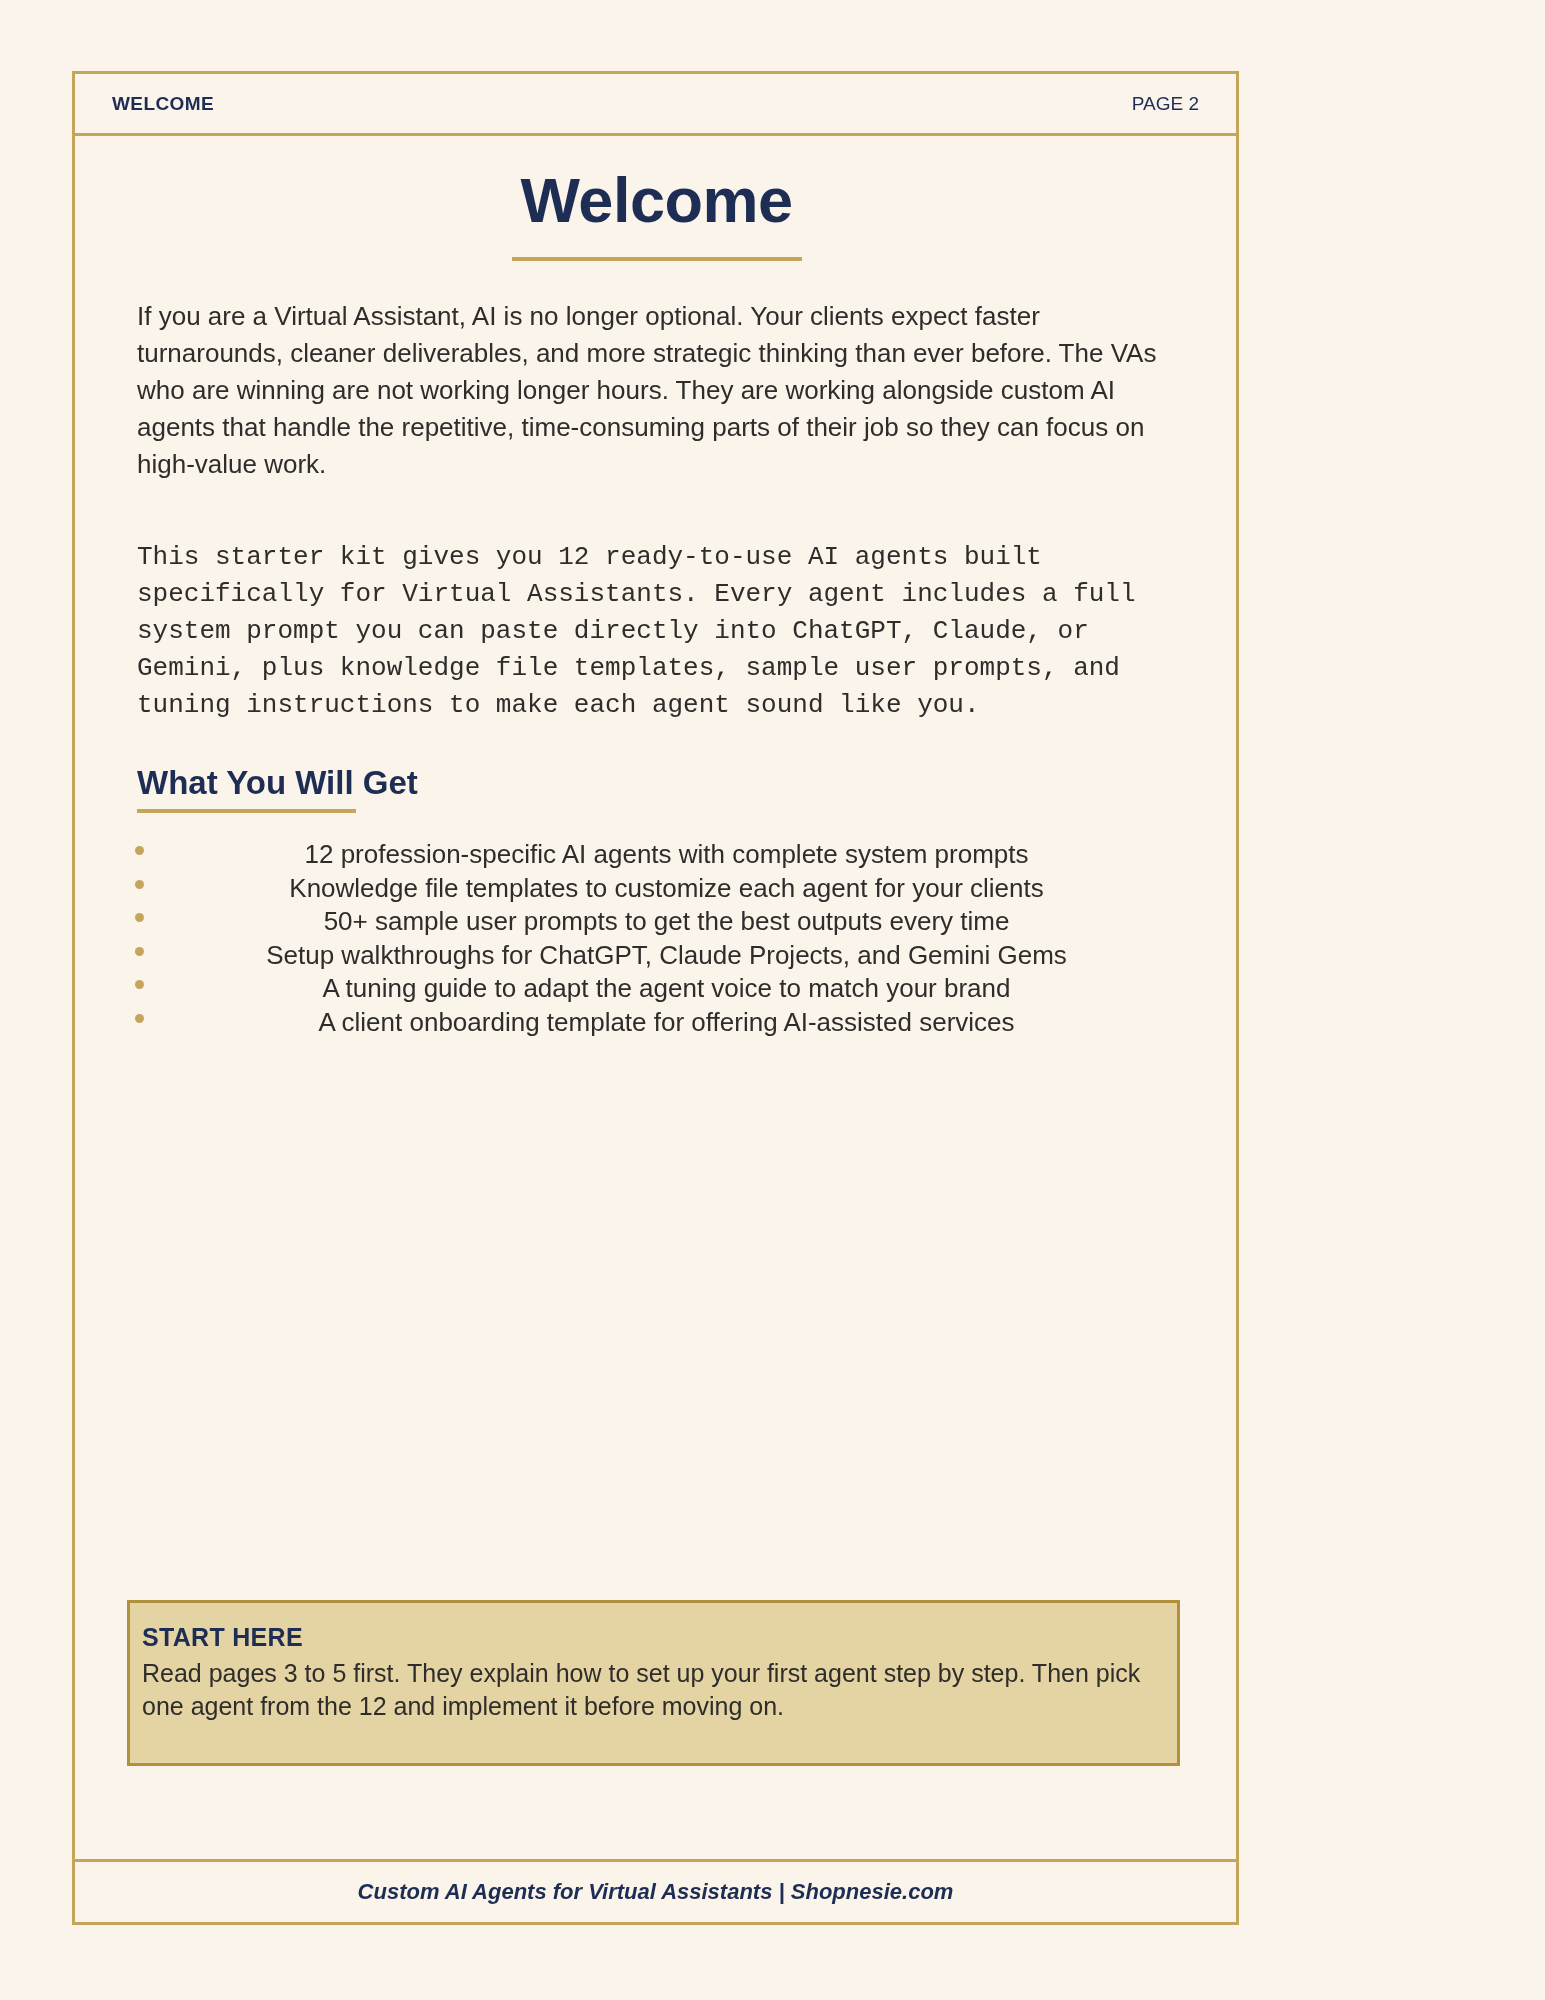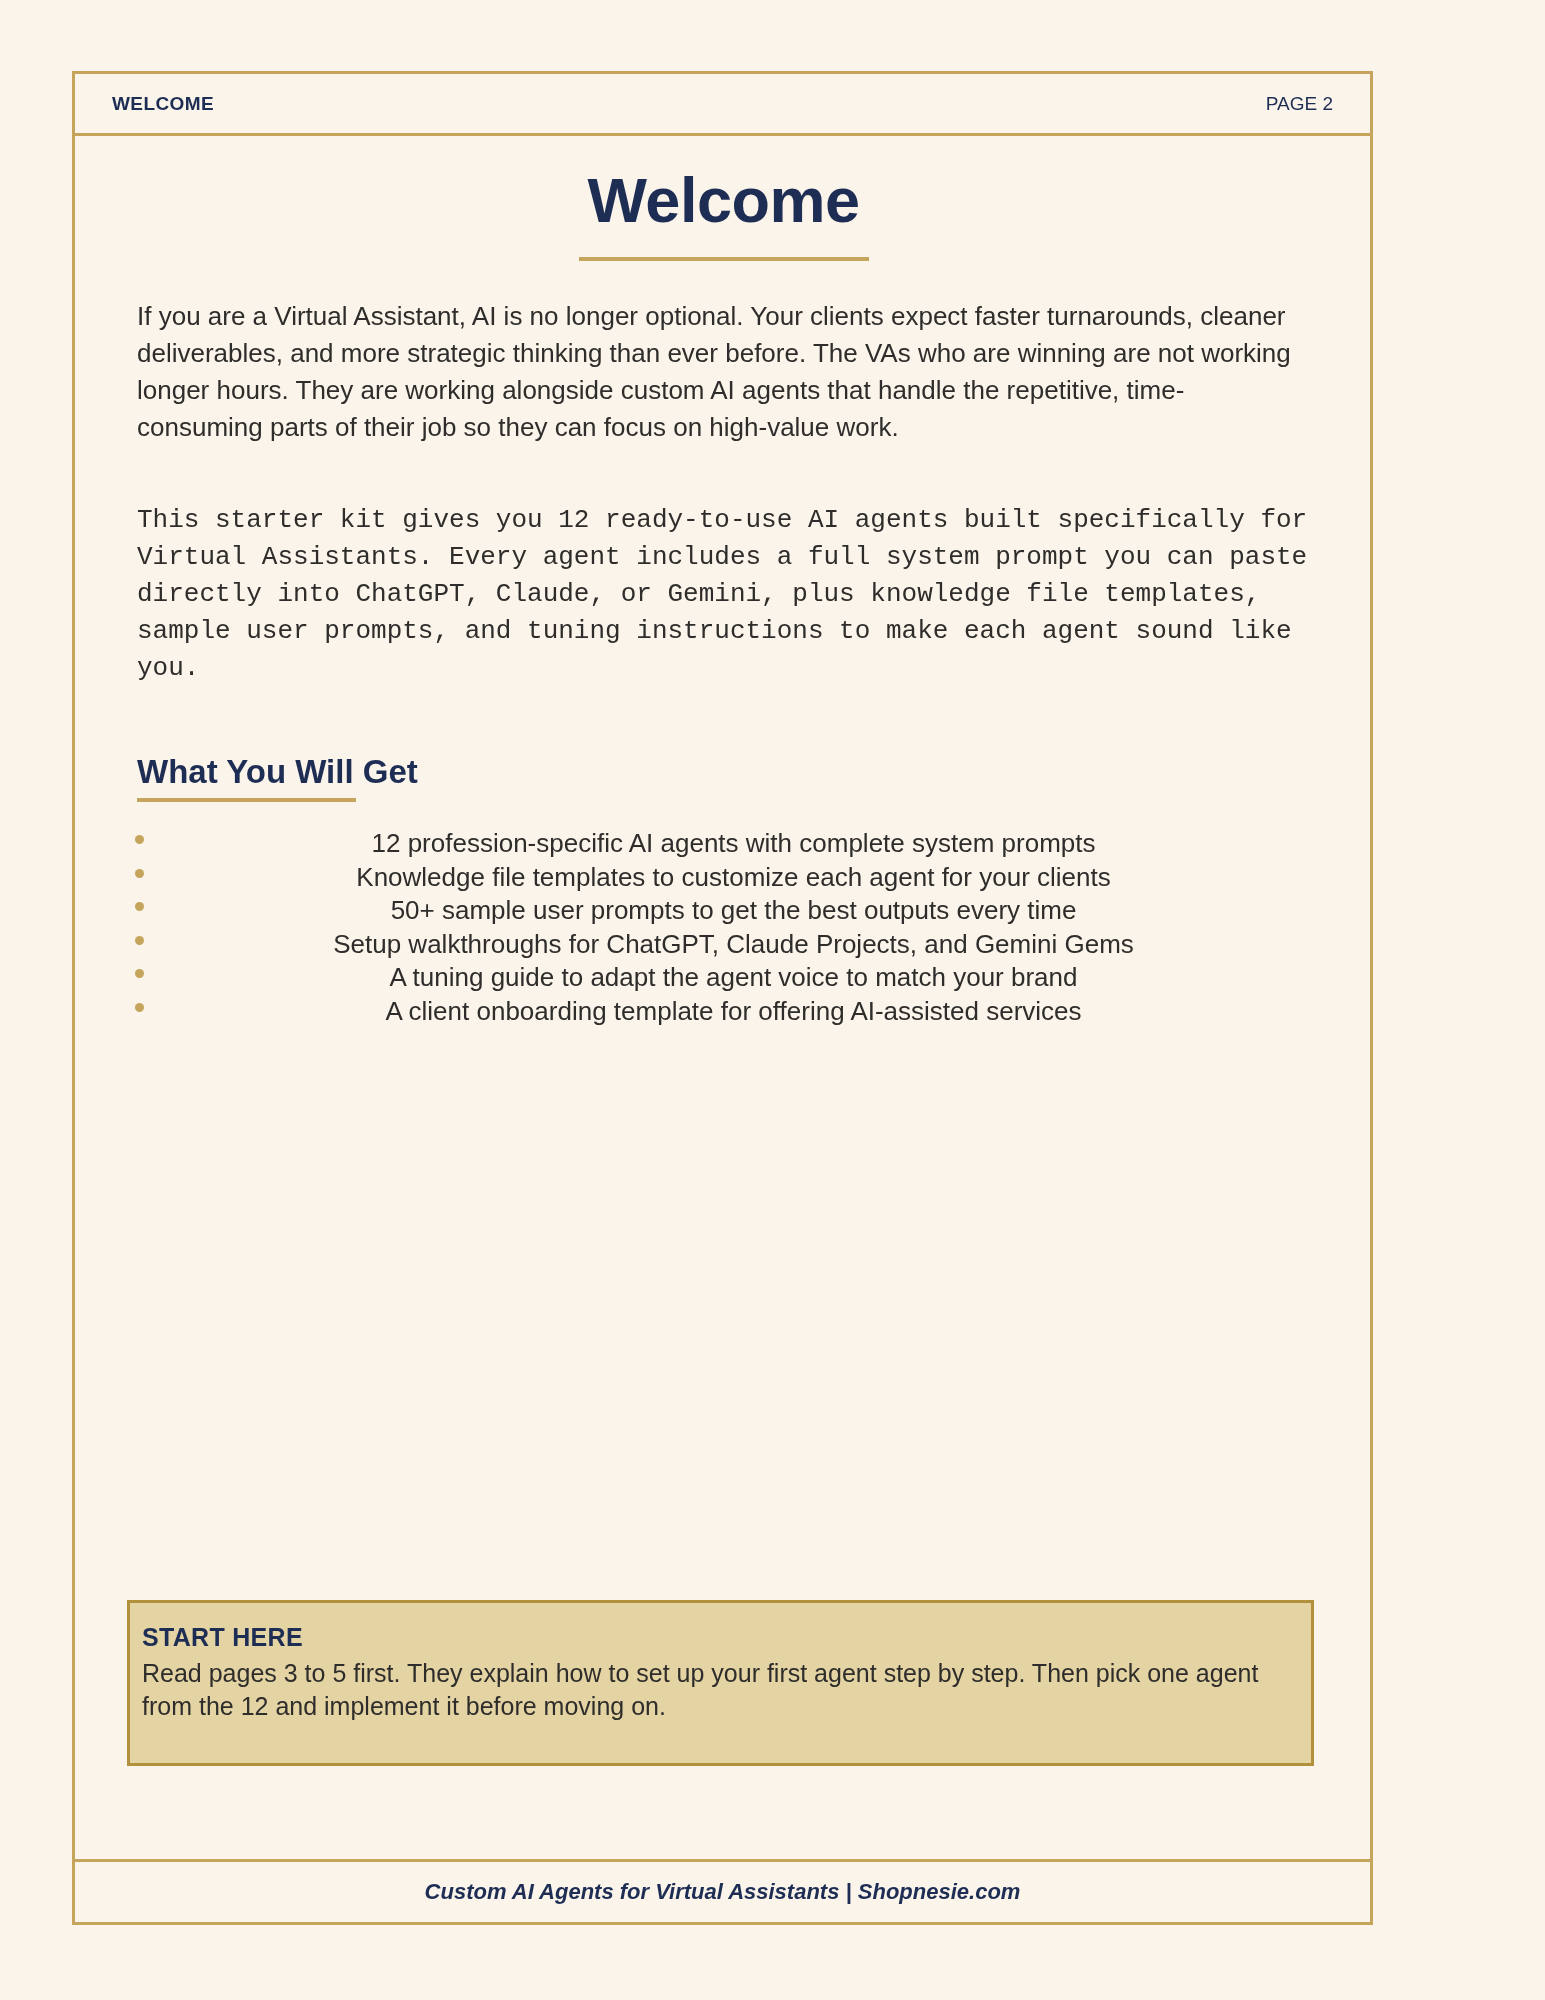--- a/index.html
+++ b/index.html
@@ -19,21 +19,21 @@
     width: 1545px;
     height: 2000px;
     background: var(--cream);
     overflow: hidden;
   }
 
   .frame {
     position: absolute;
     left: 72px;
     top: 71px;
-    width: 1301px;
+    width: 1167px;
     height: 1854px;
     border: 3px solid var(--gold);
     display: flex;
     flex-direction: column;
     background: var(--cream);
   }
 
   .frame-header {
     height: 62px;
     flex: 0 0 62px;
@@ -78,21 +78,21 @@
 
   .para {
     font-size: 26px;
     line-height: 37px;
     color: var(--ink);
   }
   .para-1 { margin-top: 37px; }
   .para-2 { margin-top: 56px; font-family: Liberation Mono, monospace; }
 
   .section-heading {
-    margin-top: 64px;
+    margin-top: 38px;
     font-size: 33px;
     line-height: 41px;
     font-weight: bold;
     color: var(--navy);
   }
   .section-rule {
     width: 219px;
     height: 4px;
     background: var(--gold);
     margin-top: 6px;

